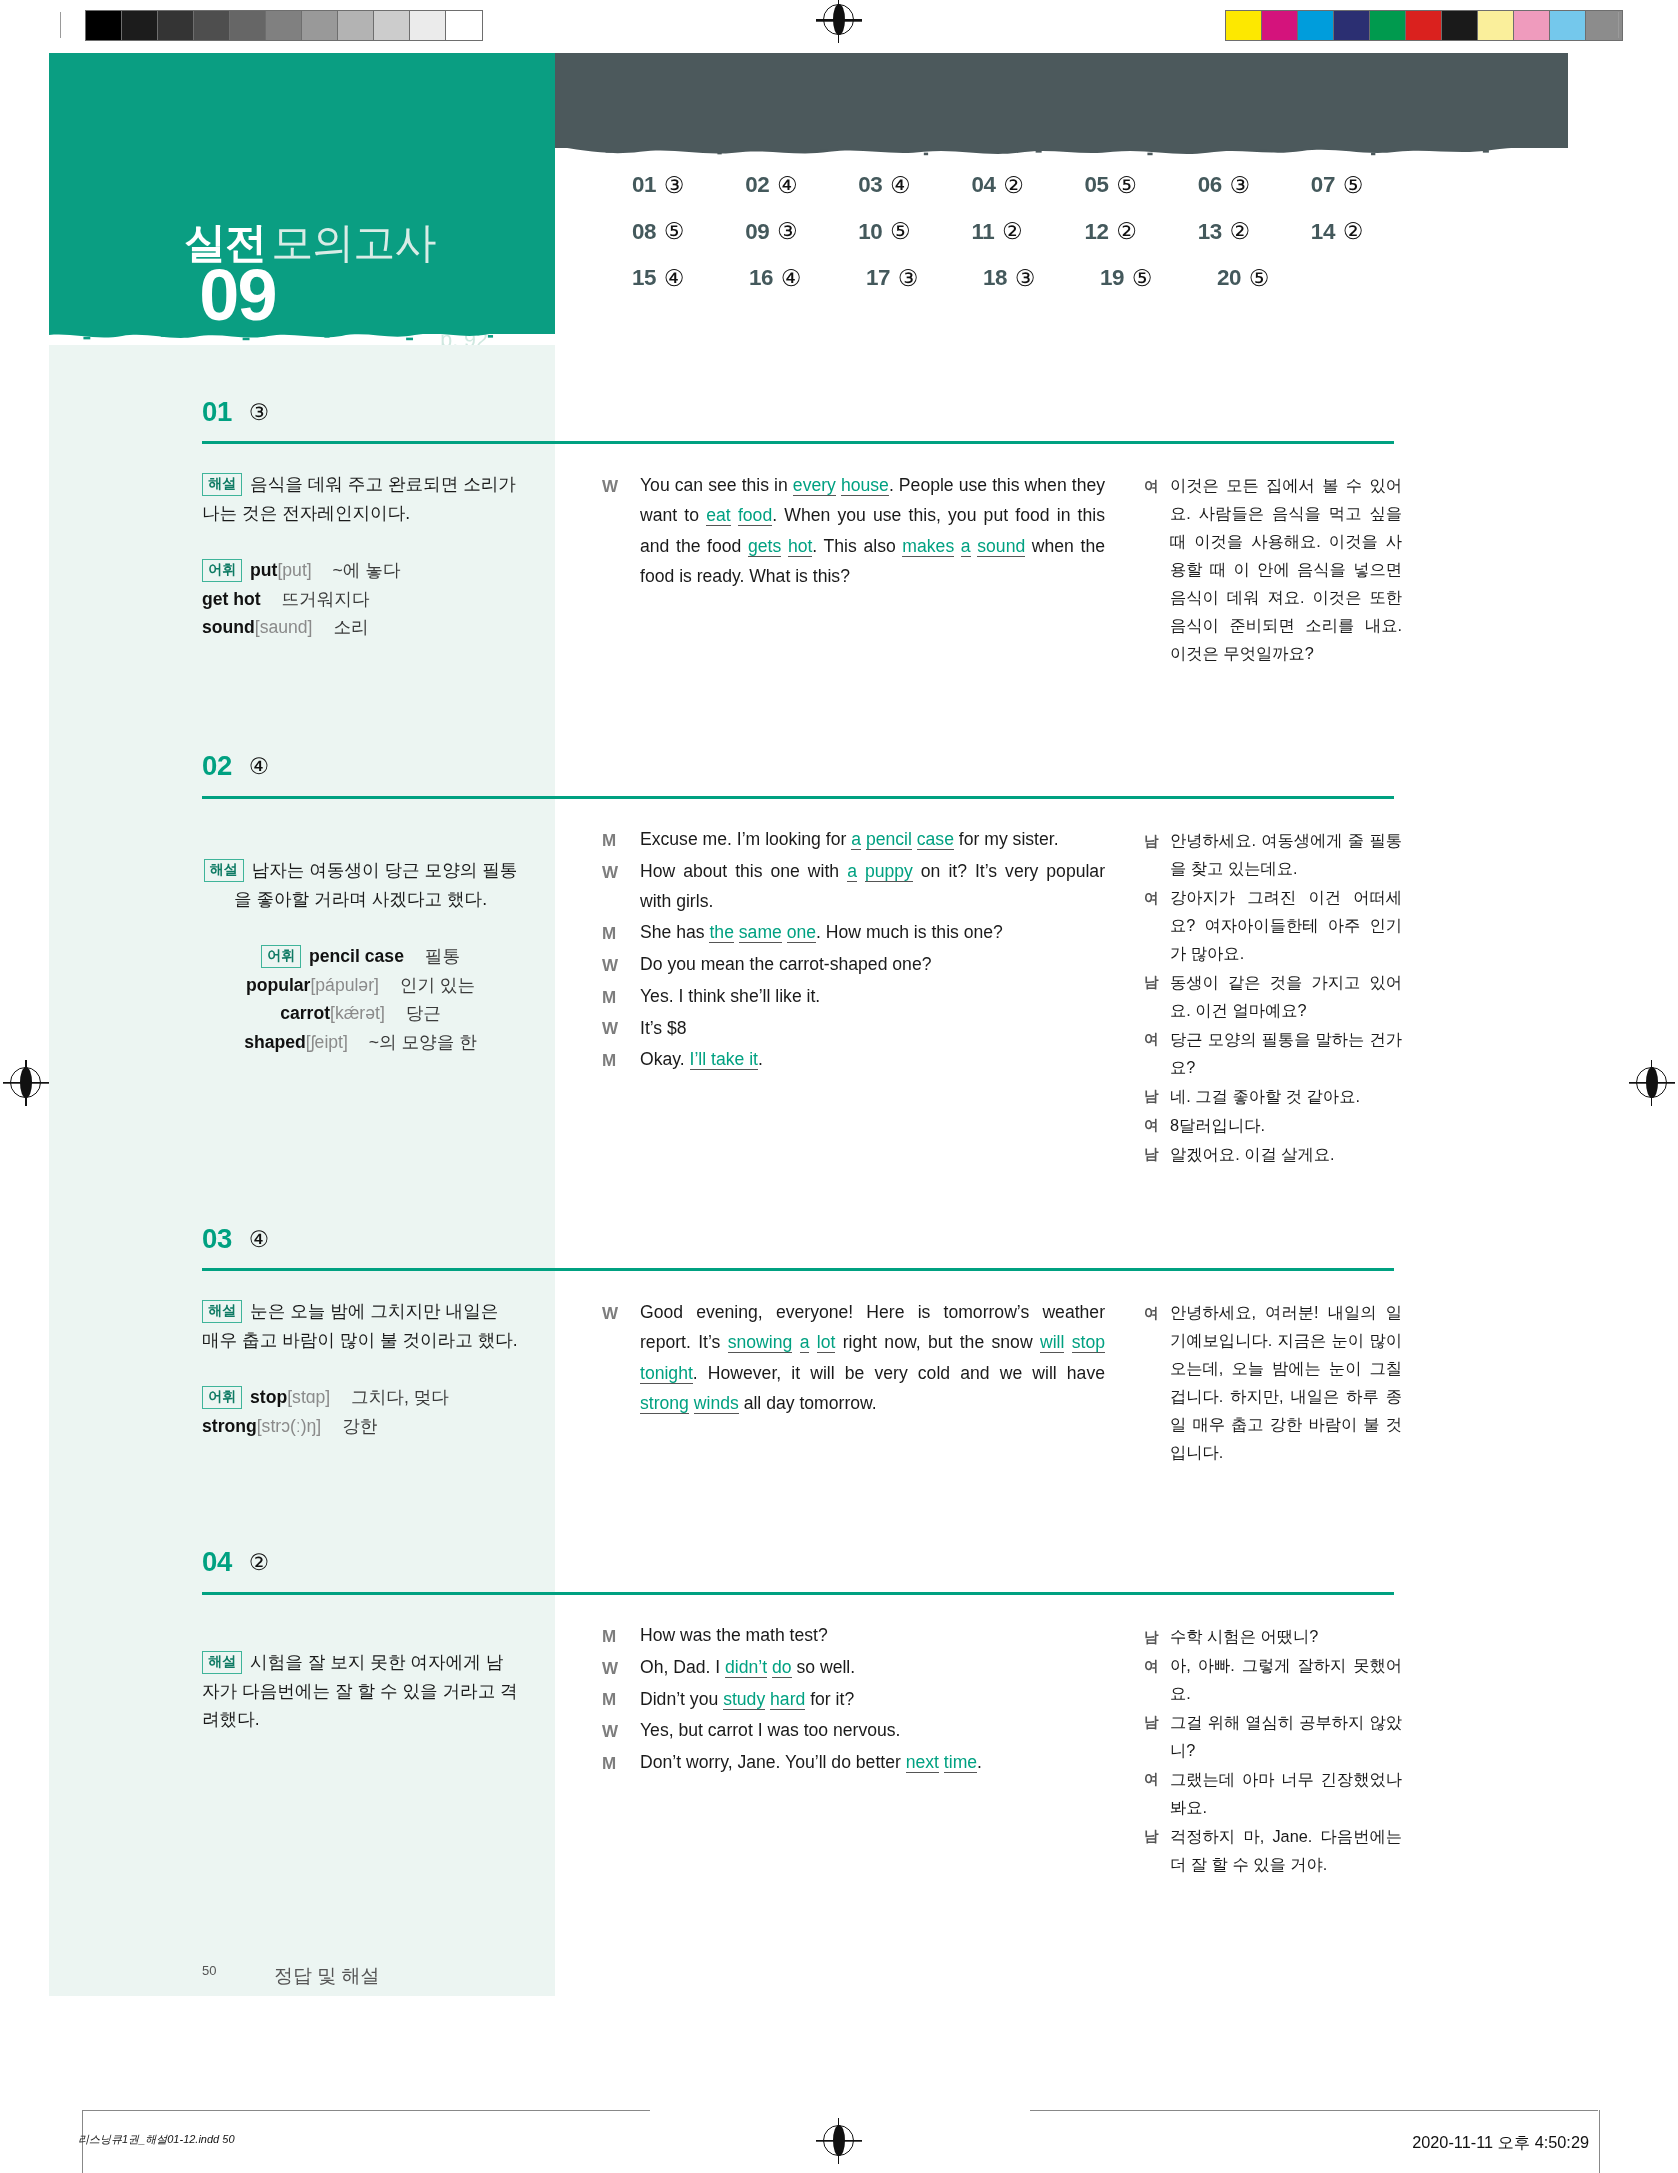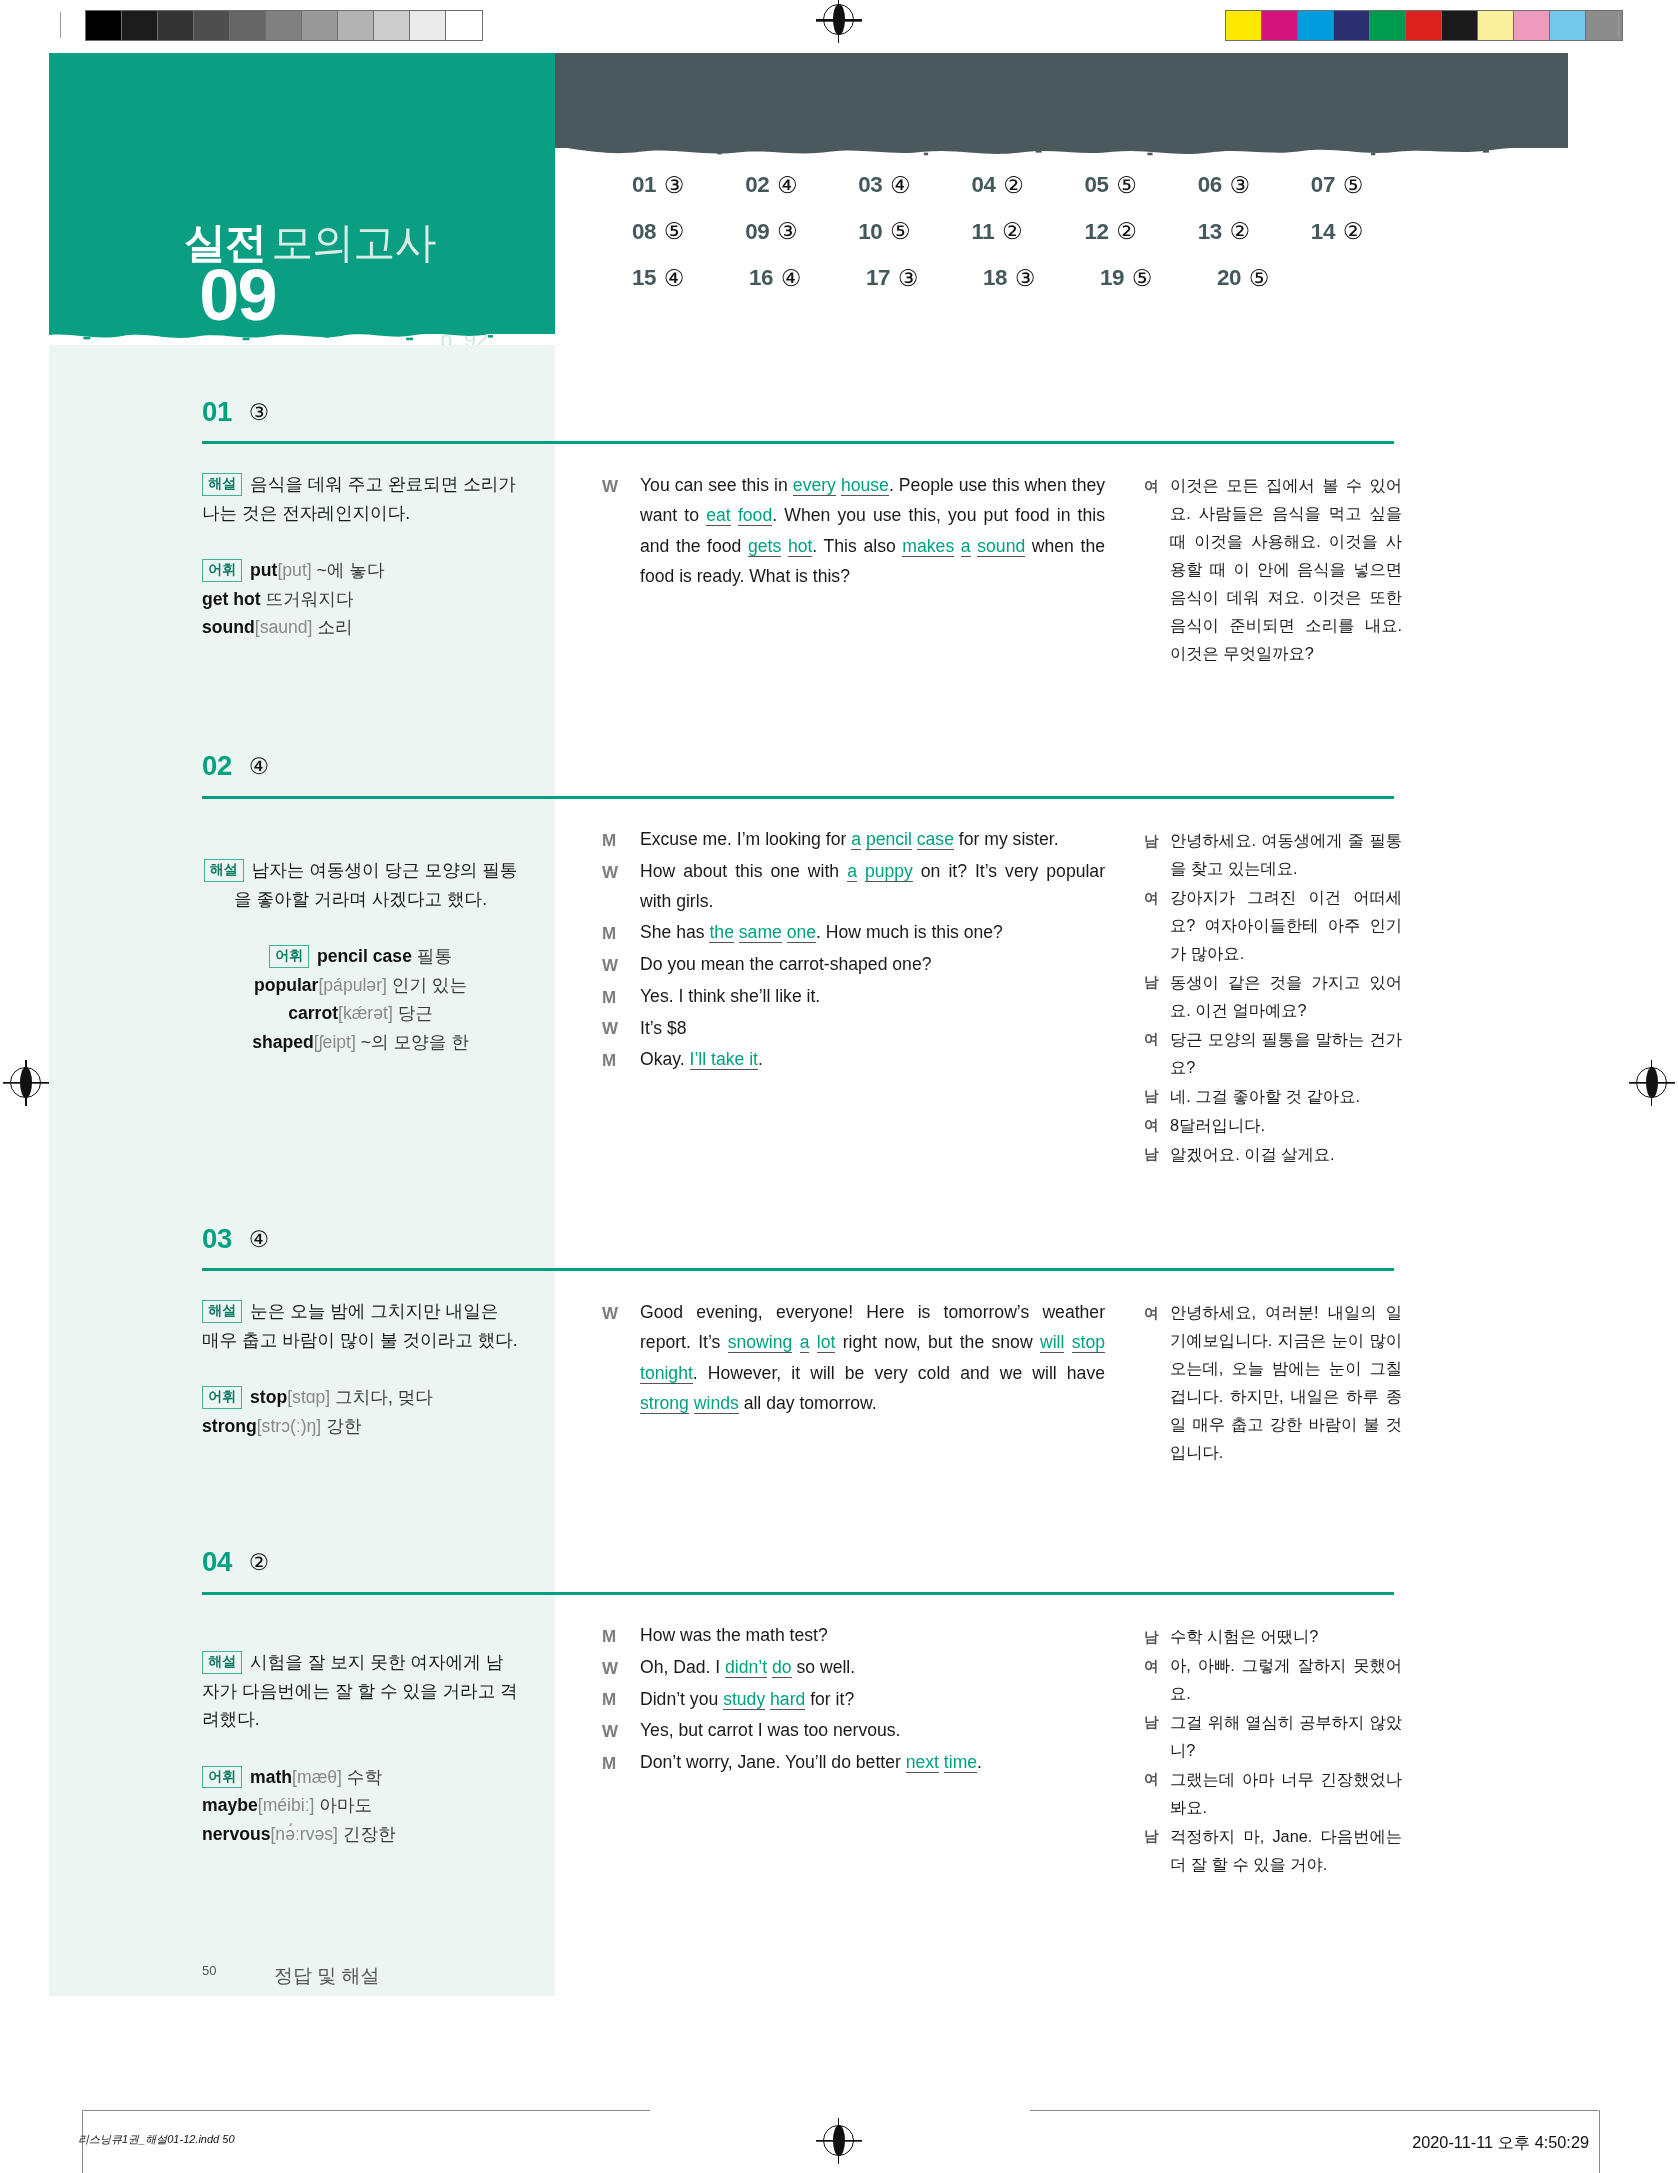--- a/index.html
+++ b/index.html
@@ -46,21 +46,21 @@
   .qhead .qn{font-size:27.5px;font-weight:800;color:#00a181;letter-spacing:-0.4px;display:inline-block;vertical-align:middle;}
   .qhead .qa{font-size:22.4px;color:#111;margin-left:17px;display:inline-block;vertical-align:middle;}
   .qrule{position:absolute;left:202px;width:1192px;height:2.6px;background:#00a181;}
 
   .lcol{position:absolute;left:202px;width:317px;font-size:17.6px;line-height:1.62;color:#1a1a1a;}
   .tag{display:inline-block;border:1.4px solid #3fb49a;color:#0d7a63;font-size:14px;font-weight:700;
     padding:0.9px 5.2px 1.7px;margin-right:7.7px;line-height:1.25;vertical-align:1.7px;background:#ecf5f2;}
   .voc{margin-top:29px;}
   .voc .w{font-weight:700;color:#111;}
   .voc .ipa{color:#8a8a8a;font-weight:400;}
-  .voc .kr{color:#3a3a3a;}
+  .voc .kr{color:#3a3a3a;padding-left:16px;}
 
   .ecol{position:absolute;left:602px;width:503px;font-size:17.6px;line-height:1.72;color:#1a1a1a;}
   .kcol{position:absolute;left:1144px;width:258px;font-size:16.3px;line-height:1.72;color:#1a1a1a;}
 
   .line{display:flex;margin-bottom:0.9px;}
   .spk{width:38px;flex:0 0 38px;font-weight:800;color:#7d7d7d;font-size:17px;padding-top:1.7px;}
   .spk-k{width:26px;flex:0 0 26px;font-weight:700;color:#555;font-size:14.6px;padding-top:2.6px;}
   .utt{flex:1;text-align:justify;}
   .utt-j{flex:1;text-align:justify;}
   .hl{color:#00a181;border-bottom:1.4px solid #555;}
@@ -375,25 +375,20 @@
       <div class="kcol" style="top: 1298px;">
         <div class="line">
           <div class="spk-k">여</div>
           <div class="utt-j">안녕하세요, 여러분! 내일의 일기예보입니다. 지금은 눈이 많이 오는데, 오늘 밤에는 눈이 그칠 겁니다. 하지만, 내일은 하루 종일 매우 춥고 강한 바람이 불 것입니다.</div>
         </div>
       </div>
       <div class="qhead" style="top: 1546px;"><span class="qn">04</span><span class="qa">②</span></div>
       <div class="qrule" style="top: 1592px;"></div>
       <div class="lcol" style="top: 1620px; margin-top: 28px;">
         <div><span class="tag">해설</span>시험을 잘 보지 못한 여자에게 남자가 다음번에는 잘 할 수 있을 거라고 격려했다.</div>
-        <div class="voc">
-          <div><span class="tag">어휘</span><span class="w">math</span><span class="ipa">[mæθ]</span><span class="kr"> 수학</span></div>
-          <div><span class="w">maybe</span><span class="ipa">[méibiː]</span><span class="kr"> 아마도</span></div>
-          <div><span class="w">nervous</span><span class="ipa">[nə́ːrvəs]</span><span class="kr"> 긴장한</span></div>
-        </div>
       </div>
       <div class="ecol" style="top: 1620px;">
         <div class="line">
           <div class="spk">M</div>
           <div class="utt"><span>How was the math test?</span></div>
         </div>
         <div class="line">
           <div class="spk">W</div>
           <div class="utt"><span>Oh, Dad. I </span><span class="hl">didn’t</span><span> </span><span class="hl">do</span><span> so well.</span></div>
         </div>

